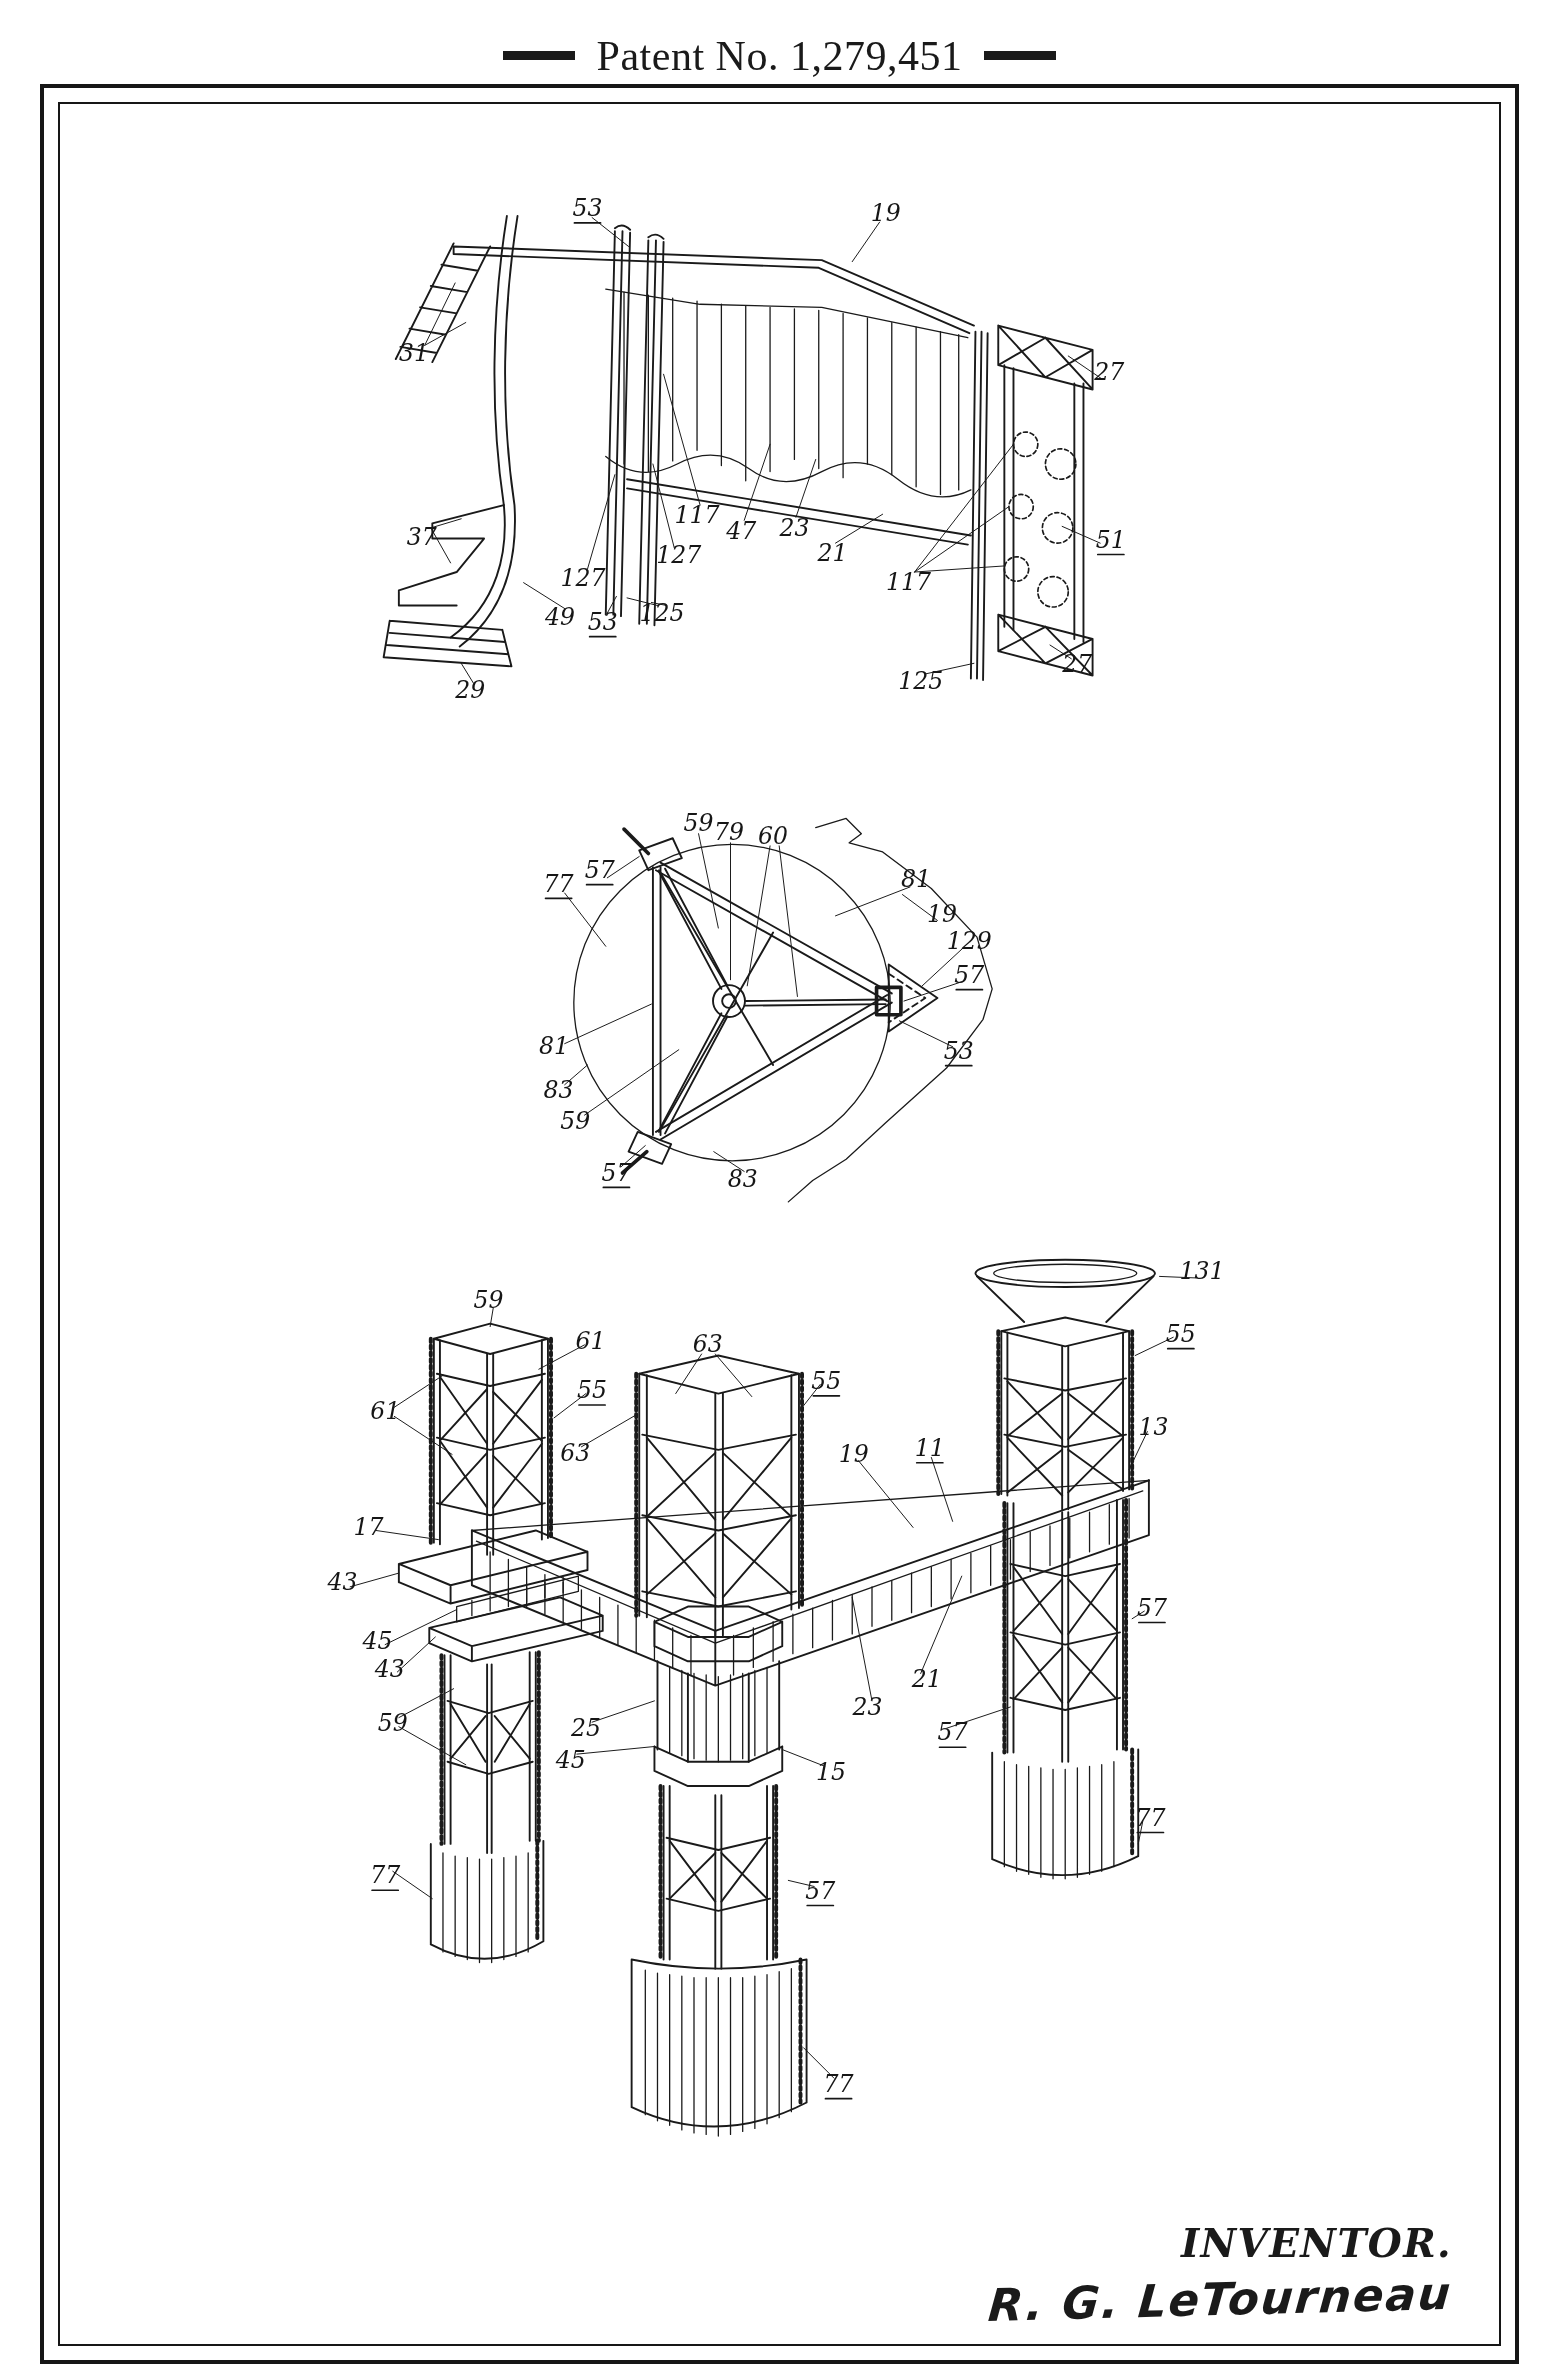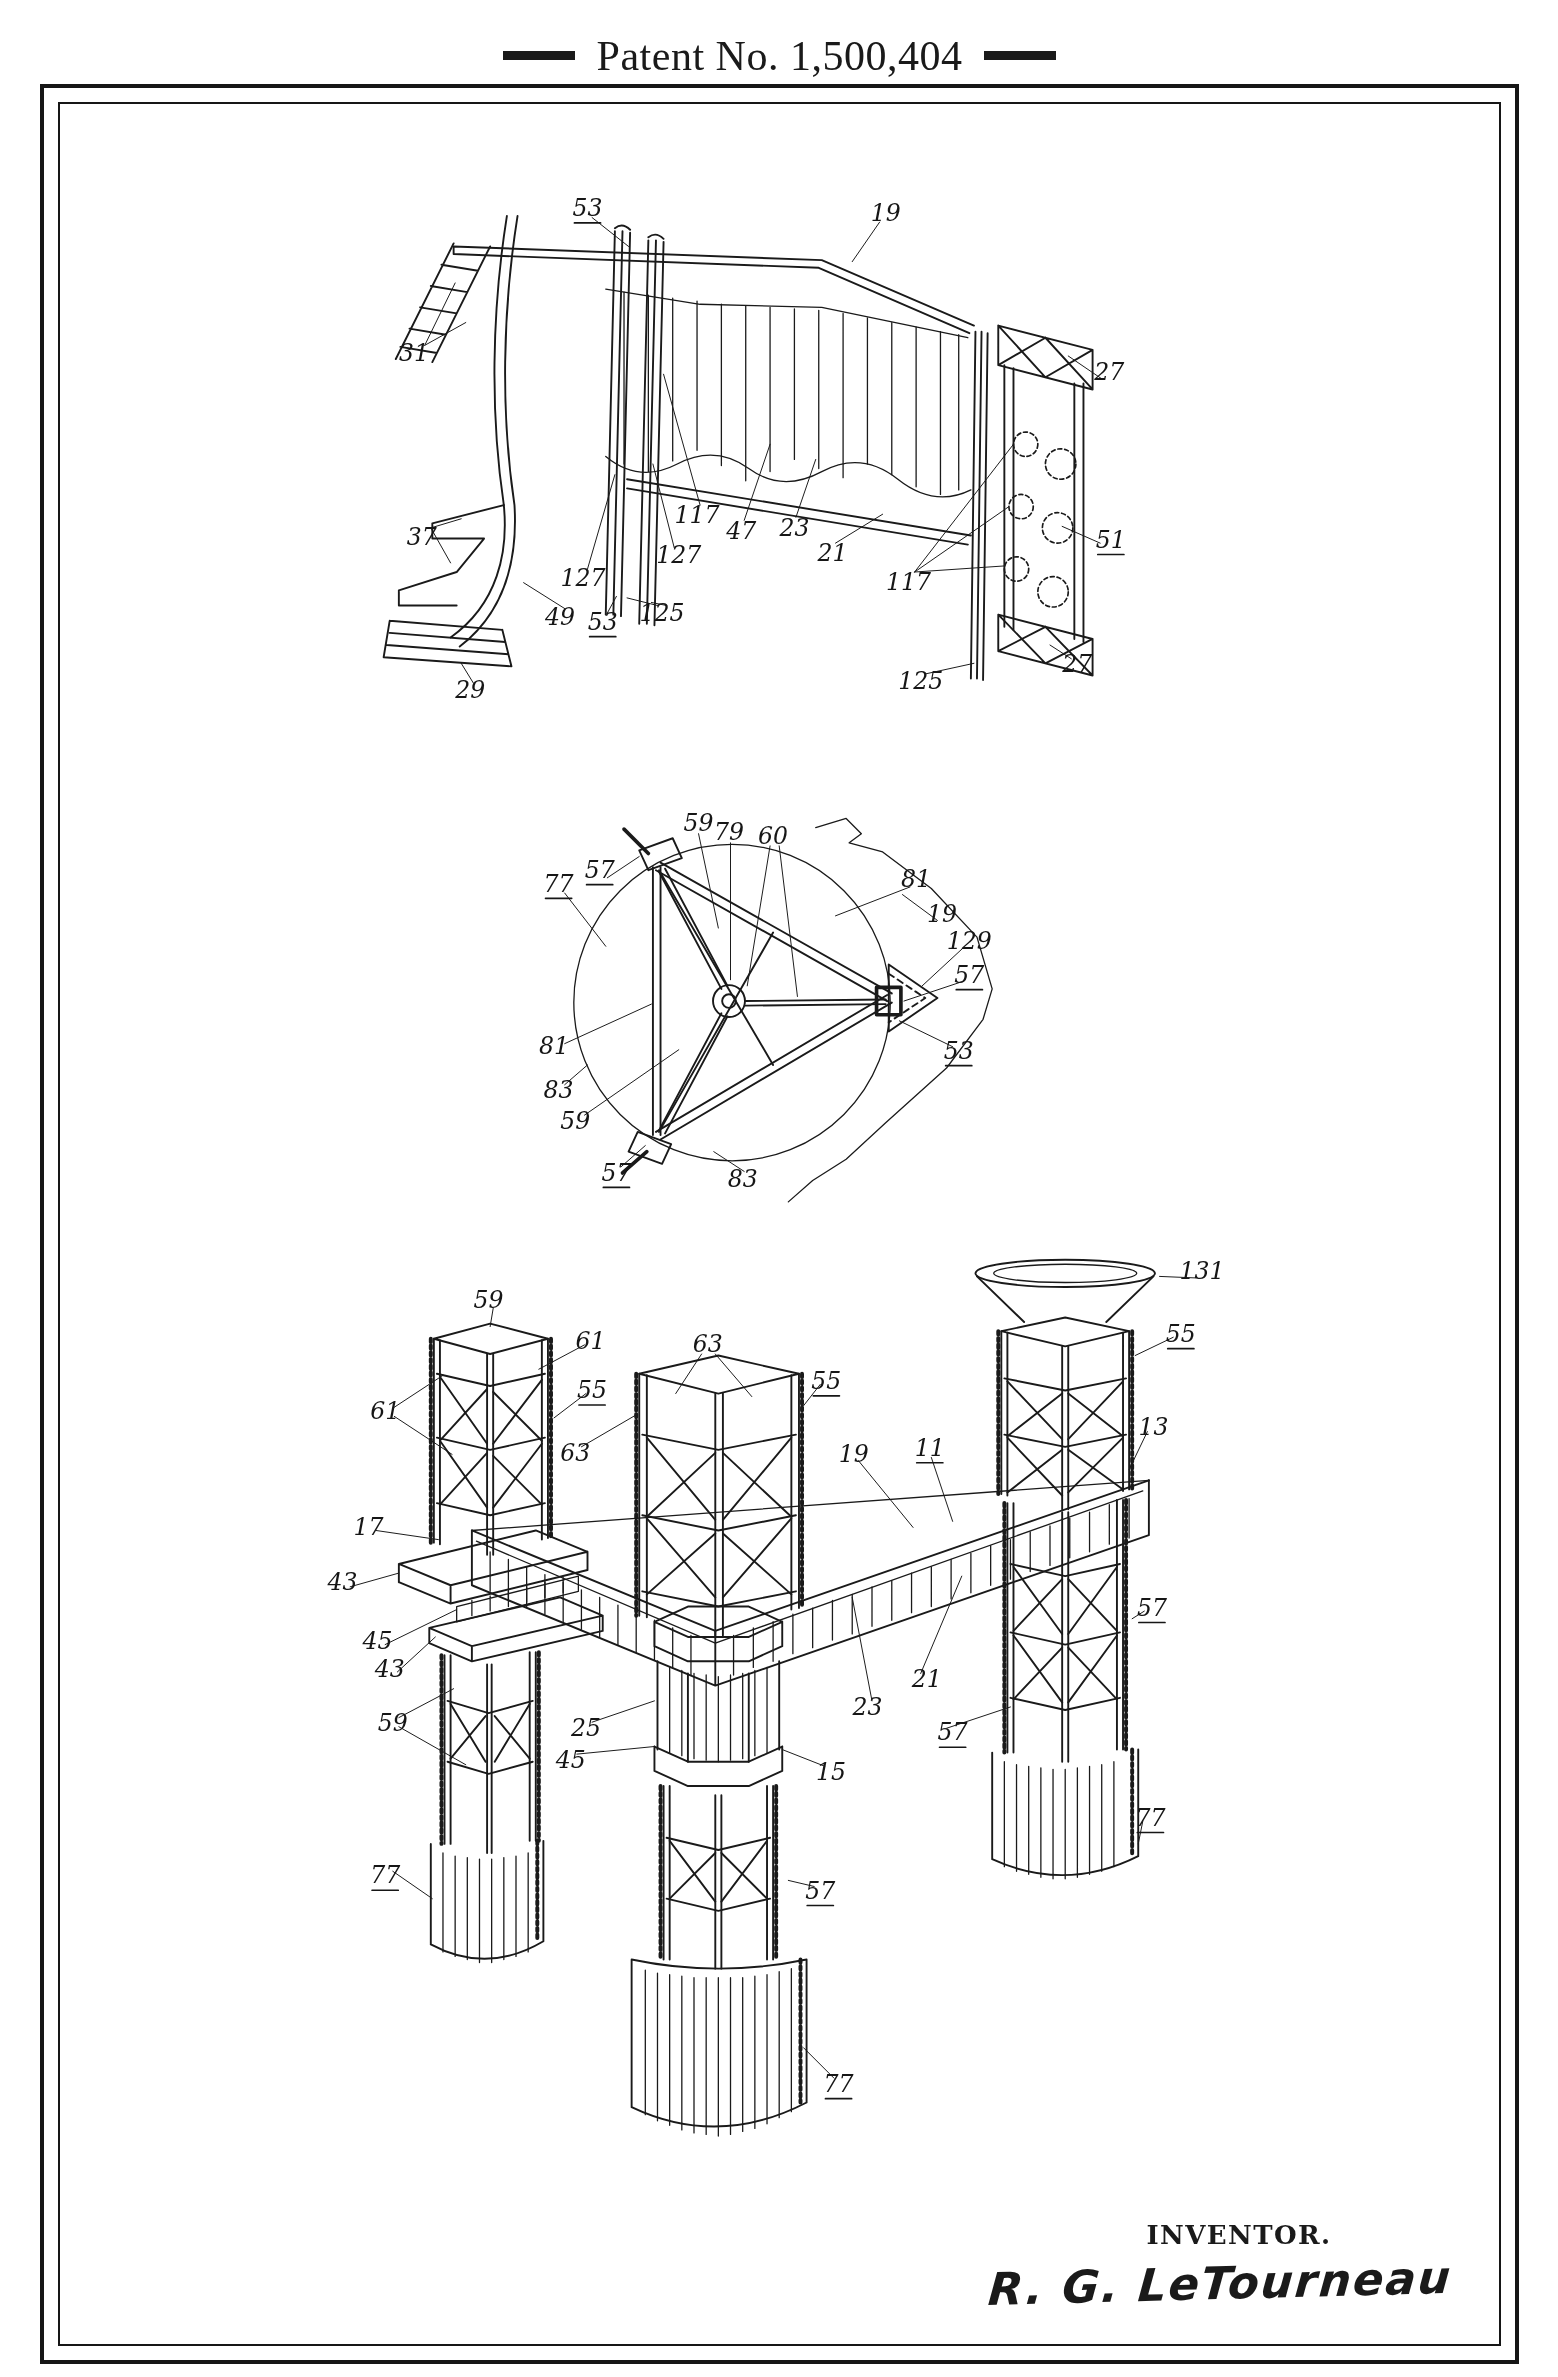--- a/index.html
+++ b/index.html
@@ -20,34 +20,34 @@
   .s1{stroke-width:1.25px;}
   .s2{stroke-width:0.85px;}
   .thk{stroke-width:2.4px;}
   .serr{stroke-width:2.6px;stroke-dasharray:2.2 2.2;}
   .ldr{stroke-width:0.65px;}
   .gear{stroke-width:1.1px;stroke-dasharray:2.6 1.9;}
   .ru{stroke-width:1.1px;stroke:#161616;}
   text.ref{font-family:"DejaVu Serif",serif;font-style:italic;font-size:15.5px;
        fill:#161616;stroke:none;text-anchor:middle;}
   .inventor-block{position:absolute;top:2220px;right:107px;text-align:left;}
-  .inventor-label{font-family:"DejaVu Serif",serif;font-weight:bold;
-       font-size:26px;letter-spacing:1.4px;text-align:left;margin-left:157px;}
+  .inventor-label{font-family:"DejaVu Serif",serif;font-style:italic;font-weight:bold;
+       font-size:39px;letter-spacing:1.4px;text-align:right;margin-left:157px;}
   .signature{font-family:"DejaVu Sans",sans-serif;font-style:italic;font-weight:600;
        font-size:45px;letter-spacing:1.9px;margin-top:6.7px;transform:skewX(-6deg) rotate(-1.5deg);
        white-space:nowrap;}
 </style>
 </head>
 <body>
 
 <div class="page">
 
   <div class="header">
     <span class="hrule"></span>
-    <span class="title">Patent No. 1,500,404</span>
+    <span class="title">Patent No. 1,279,451</span>
     <span class="hrule"></span>
   </div>
 
   <div class="frame-outer"></div>
   <div class="frame-inner"></div>
 
   <svg class="figures-svg" viewBox="0 0 1024.4 1582.8" preserveAspectRatio="xMidYMid meet">
 
     <g id="fig1">
       <g class="s1">

